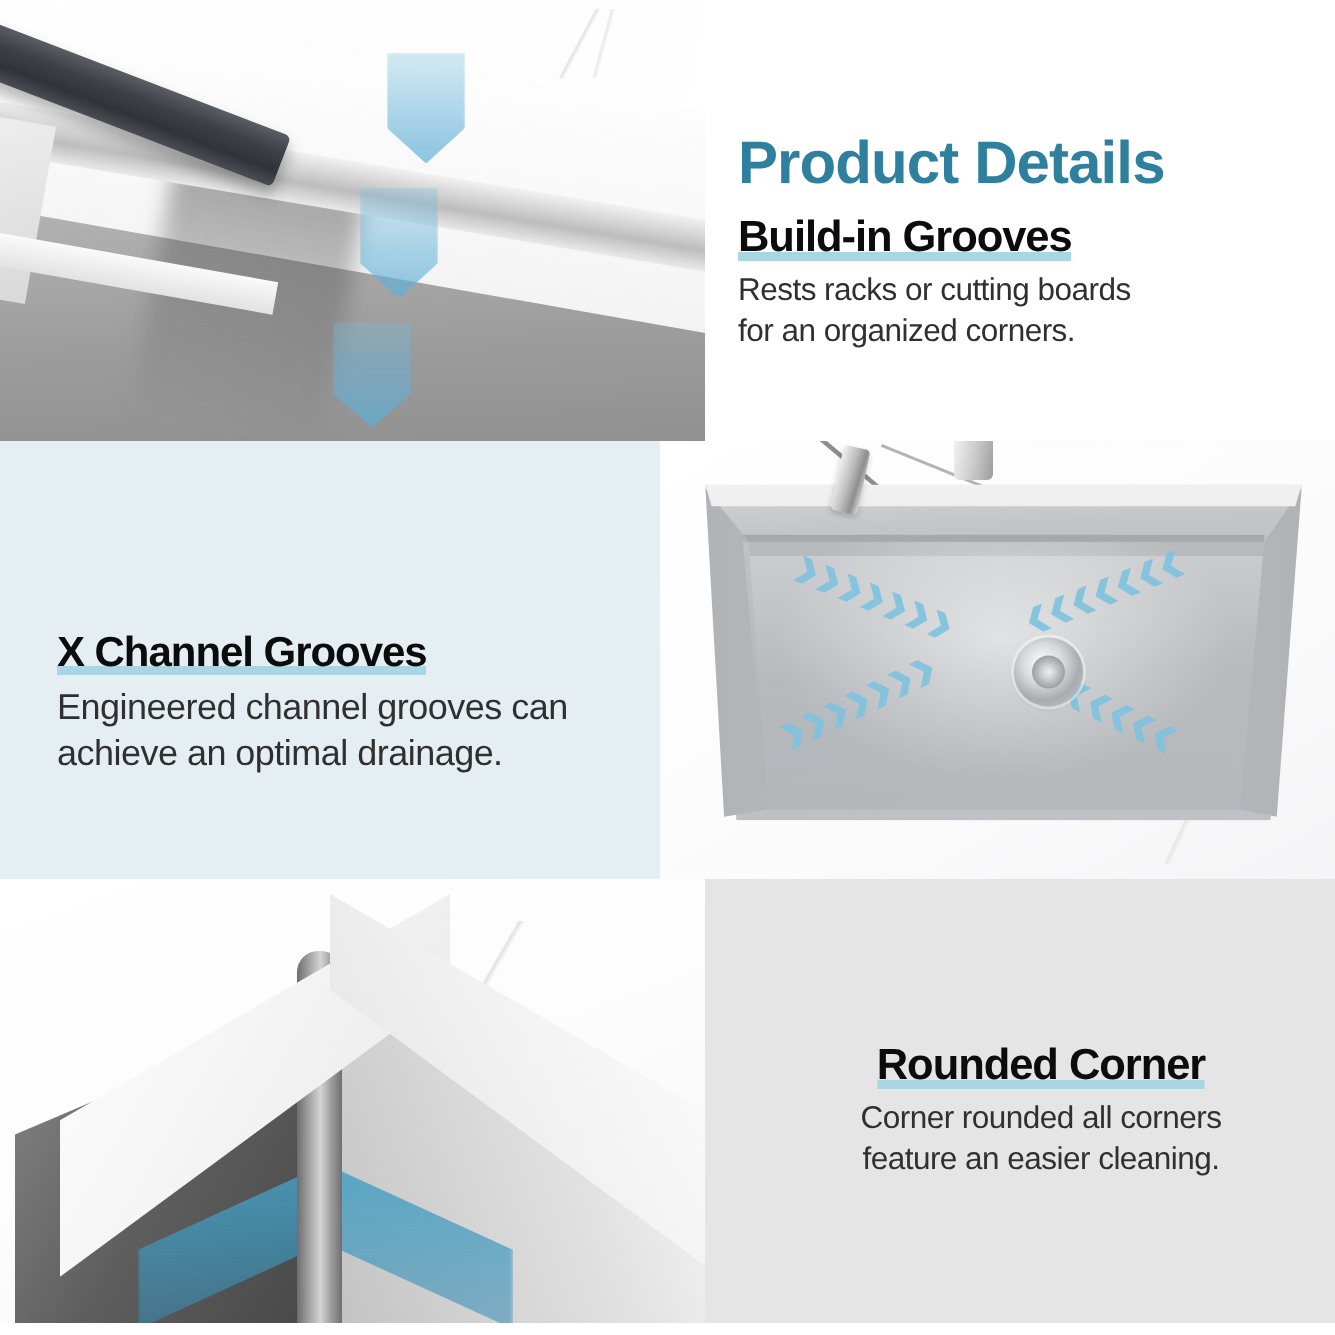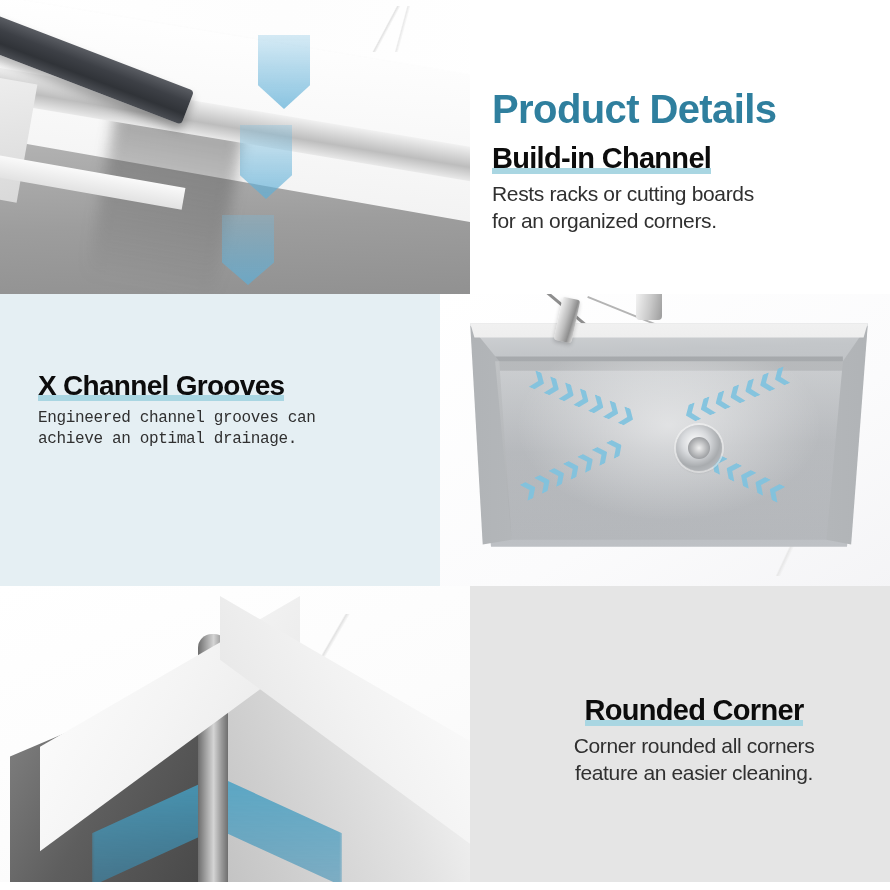--- a/index.html
+++ b/index.html
@@ -138,24 +138,24 @@
     width:52px; height:74px;
     background:linear-gradient(180deg,rgba(120,190,225,.30) 0%,rgba(95,175,215,.72) 100%);
     clip-path:polygon(0 0,100% 0,100% 68%,50% 100%,0 68%);
     filter:blur(.6px);
   }
   #p1-arrow-1{ left:258px; top:35px; }
   #p1-arrow-2{ left:240px; top:125px; }
   #p1-arrow-3{ left:222px; top:215px; height:70px; }
 
   
-  #panel-2 .textcol { width:440px; padding:64px 0 0 38px; }
+  #panel-2 .textcol { width:440px; padding:113px 0 0 38px; }
   #panel-2 .media { width:450px; height:300px; }
   #panel-2 .heading { font-size:28px; }
-  #panel-2 .body-text { font-size:16px;font-family:Liberation Mono, monospace; }
+  #panel-2 .body-text { font-size:24px; }
 
   .p2-bg{
     position:absolute; inset:0;
     background:linear-gradient(150deg,#ffffff 0%,#fbfbfc 60%,#f4f4f6 100%);
   }
   .p2-bg::after{
     content:""; position:absolute; right:18px; bottom:18px;
     width:150px; height:70px;
     background:linear-gradient(115deg,transparent 47%,#e3e3e3 48%,transparent 50%);
     opacity:.8;
@@ -309,21 +309,21 @@
       <div class="p1-darkbar"></div>
       <div class="p1-arrow" id="p1-arrow-1"></div>
       <div class="p1-arrow" id="p1-arrow-2"></div>
       <div class="p1-arrow" id="p1-arrow-3"></div>
     </div>
 
     <div class="textcol">
       <div class="main-title">Product Details</div>
       <div class="heading-wrap">
         <div class="heading-underline"></div>
-        <div class="heading">Build-in Channel</div>
+        <div class="heading">Build-in Grooves</div>
       </div>
       <div class="body-text">Rests racks or cutting boards
 for an organized corners.</div>
     </div>
 
   </section>
 
   <section class="panel" id="panel-2">
 
     <div class="textcol">

